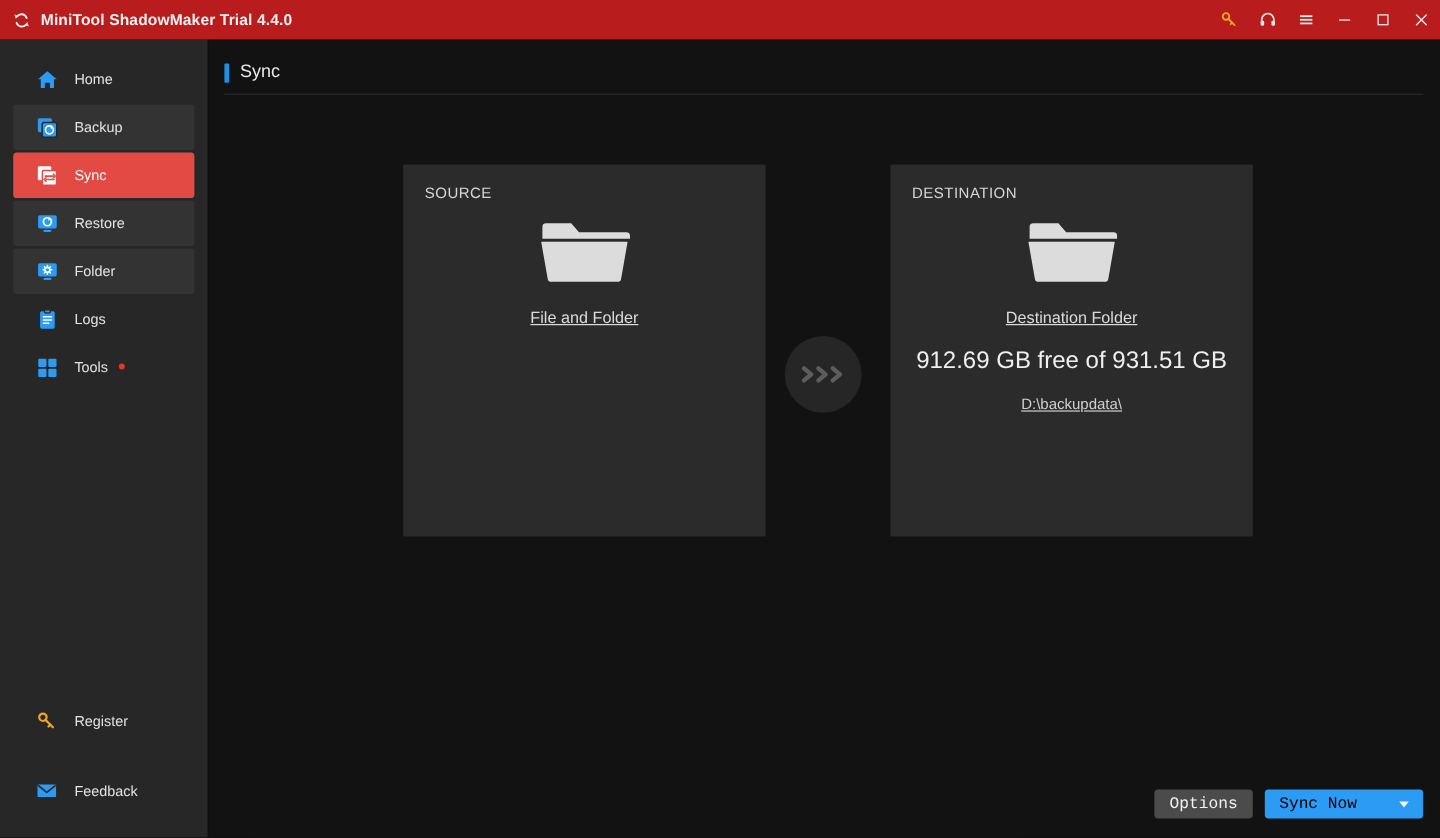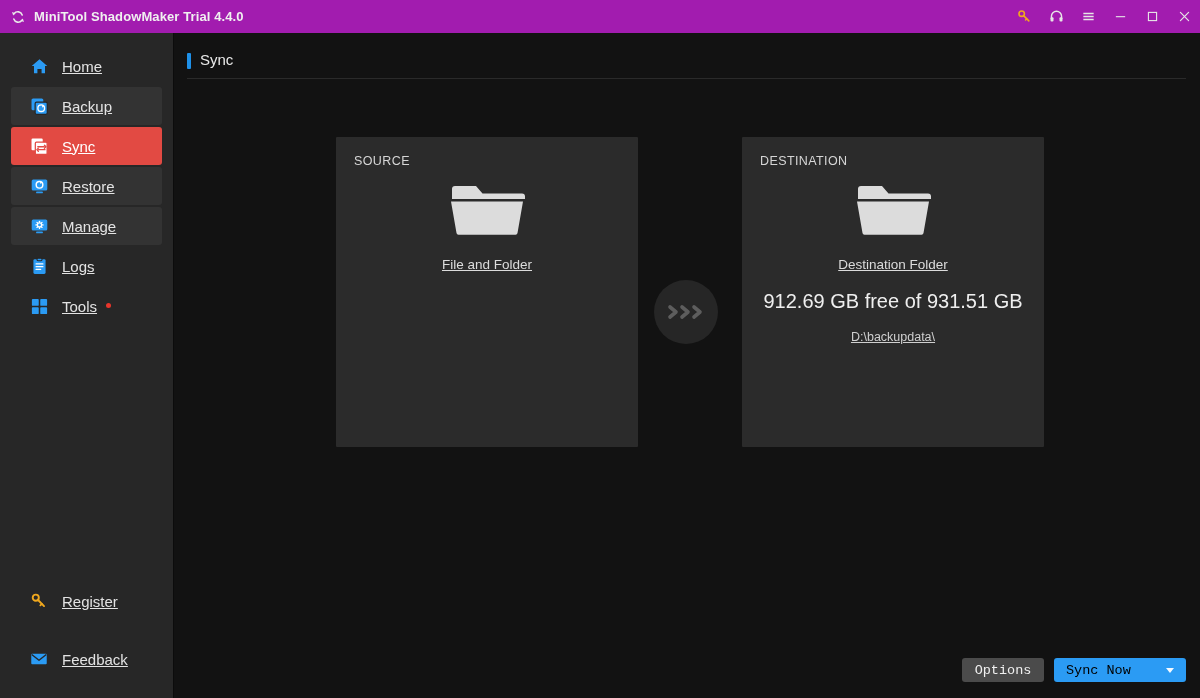--- a/index.html
+++ b/index.html
@@ -19,21 +19,21 @@
     height: 698px;
     background: #121212;
     display: flex;
     flex-direction: column;
   }
 
   
   .titlebar {
     height: 33px;
     flex: 0 0 33px;
-    background: #a21caf;
+    background: #b91c1c;
     display: flex;
     align-items: center;
     padding: 0 0 0 9px;
     user-select: none;
   }
   .tb-logo {
     width: 18px;
     height: 18px;
     flex: 0 0 18px;
     display: flex;
@@ -91,23 +91,22 @@
     width: 20px;
     height: 20px;
     flex: 0 0 20px;
     margin-right: 13px;
     display: flex;
     align-items: center;
     justify-content: center;
   }
   .nav-item .lbl {
     color: #e3e3e3;
-    font-size: 15px;
+    font-size: 12px;
     white-space: nowrap;
-    text-decoration: underline;
   }
   .nav-item.plain { background: transparent; }
   .nav-item.raised { background: #333333; }
   .nav-item.active { background: #e24a43; }
   .nav-item.active .lbl { color: #ffffff; }
   .badge-dot {
     width: 5px;
     height: 5px;
     border-radius: 50%;
     background: #e8352b;
@@ -394,21 +393,21 @@
                   <path d="M10 11.1 V12.1"></path>
                 <path d="M6.2 8.3 H7.2"></path>
                   <path d="M12.8 8.3 H13.8"></path>
                 <path d="M7.3 5.6 L8.0 6.3"></path>
                   <path d="M12.0 10.3 L12.7 11.0"></path>
                 <path d="M12.7 5.6 L12.0 6.3"></path>
                   <path d="M8.0 10.3 L7.3 11.0"></path>
               </g>
             </svg>
           </span>
-          <span class="lbl">Manage</span>
+          <span class="lbl">Folder</span>
         </div>
 
         <div class="nav-item plain">
           <span class="ico">
             <svg width="19" height="19" viewBox="0 0 20 20">
               <rect x="3.6" y="2.4" width="12.8" height="15.4" rx="1.4" fill="#2b9bf4"></rect>
               <rect x="7.4" y="1.2" width="5.2" height="2.8" rx="1.0" fill="#2b9bf4" stroke="#272727" stroke-width="1.1"></rect>
               <g stroke="#ffffff" stroke-width="1.3" stroke-linecap="round">
                 <path d="M6.4 7.3 H13.6"></path>
                 <path d="M6.4 10.2 H13.6"></path>

